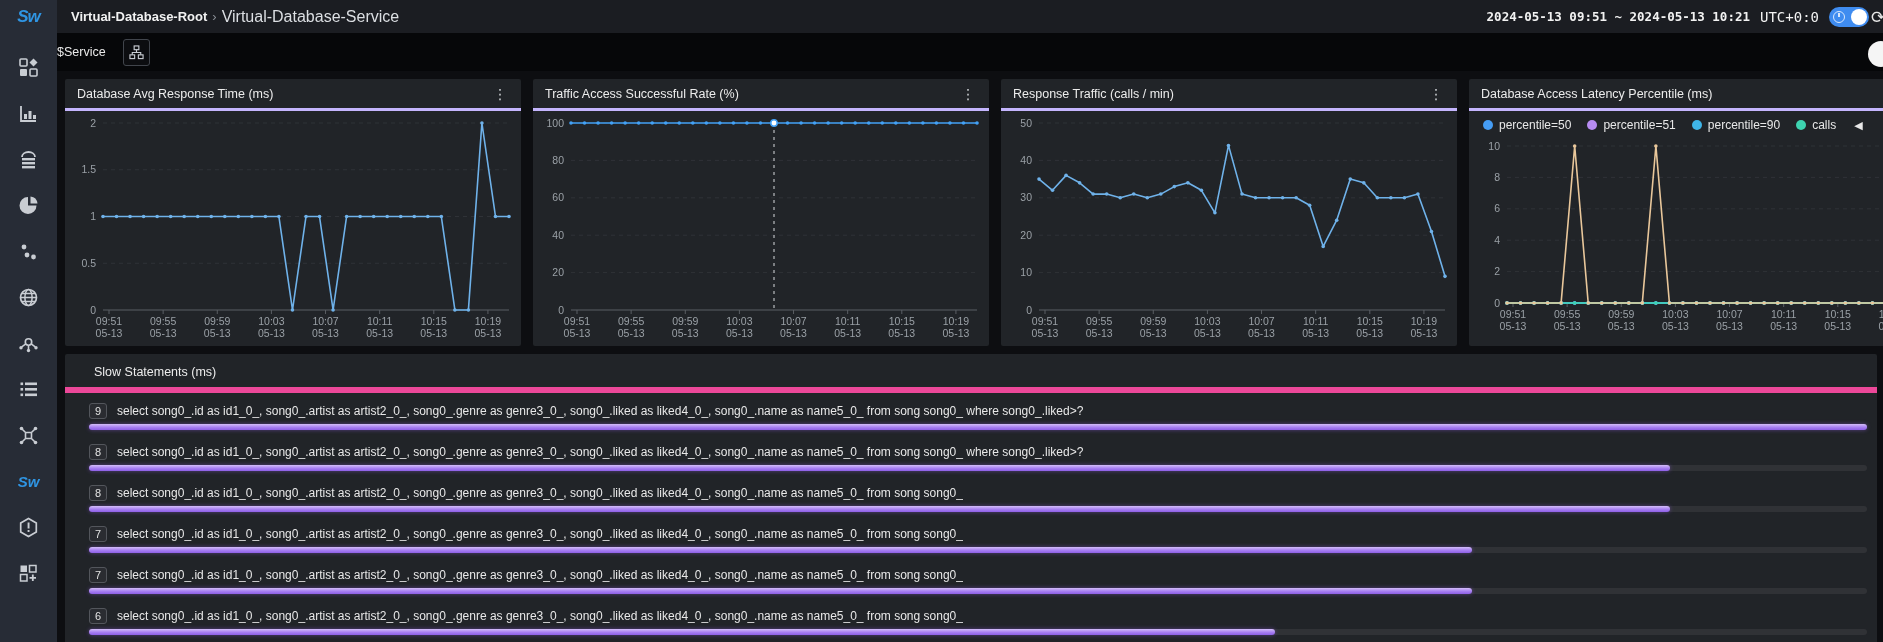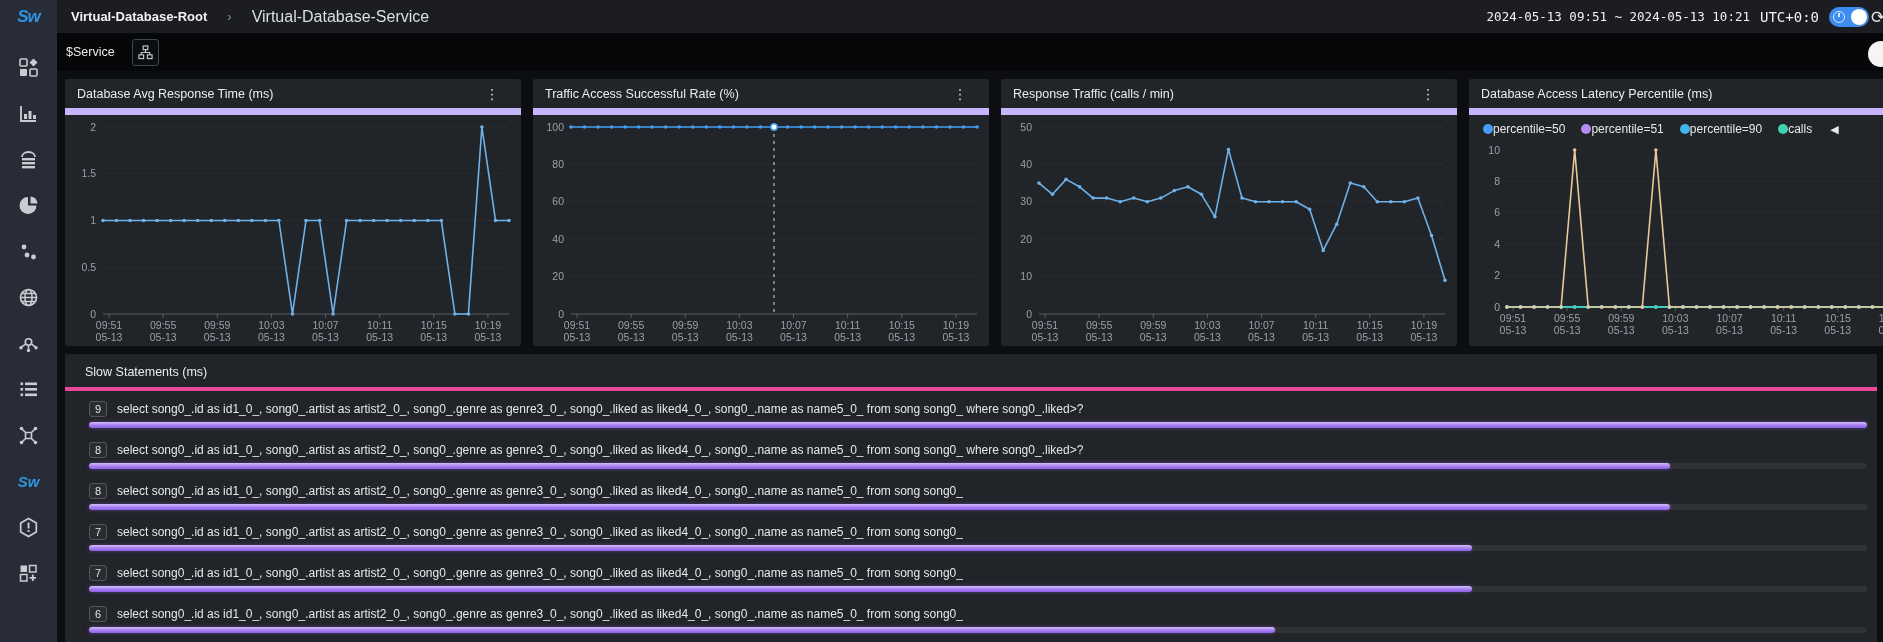--- a/index.html
+++ b/index.html
@@ -11,57 +11,57 @@
   .sidebar { position:absolute; left:0; top:0; width:57px; height:642px; background:#272c36; z-index:5; }
   .sidebar .items { padding-top:44px; display:flex; flex-direction:column; align-items:center; }
   .side-item { width:57px; height:46px; display:flex; align-items:center; justify-content:center; cursor:pointer; }
   .side-item svg { width:21px; height:21px; }
   .side-item .swlogo { color:#2f95e3; font-weight:bold; font-style:italic; font-size:15px; }
 
   
   .header { position:absolute; left:0; top:0; width:1883px; height:33px; background:#1b1d22; display:flex; align-items:center; z-index:6; }
   .logo-box { width:57px; height:33px; background:#272c36; display:flex; align-items:center; justify-content:center; }
   .logo-text { color:#2f95e3; font-weight:bold; font-style:italic; font-size:17px; letter-spacing:-1px; }
-  .crumbs { display:flex; align-items:center; gap:20px; margin-left:14px; }
+  .crumbs { display:flex; align-items:center; gap:5px; margin-left:14px; }
   .crumb-root { color:#f2f2f2; font-weight:bold; font-size:13px; }
   .crumb-sep { color:#8a8f96; font-size:13px; }
   .crumb-cur { color:#dcdfe3; font-size:16px; }
   .header-right { margin-left:auto; display:flex; align-items:center; gap:10px; padding-right:14px; }
-  .time-range { color:#f2f2f2; font-size:12.5px; font-family:"DejaVu Sans Mono", monospace; }
+  .time-range { color:#f2f2f2; font-size:12.5px; font-family:"DejaVu Sans Mono", monospace;font-weight:bold; }
   .tz { color:#f2f2f2; font-size:14px; font-family:"DejaVu Sans Mono", monospace; }
   .toggle { position:relative; width:40px; height:20px; border-radius:10px; background:#3f8cf0; cursor:pointer; flex:none; }
   .toggle .knob { position:absolute; right:2px; top:2px; width:16px; height:16px; border-radius:50%; background:#fff; }
   .toggle .clock { position:absolute; left:4px; top:4px; width:12px; height:12px; border:1.6px solid #d7e7fd; border-radius:50%; }
   .toggle .clock:after { content:""; position:absolute; left:4px; top:1px; width:1.5px; height:4px; background:#d7e7fd; }
   .refresh-cut { position:absolute; right:-8px; top:7px; width:20px; height:20px; color:#e8e8e8; font-size:17px; }
 
   
-  .toolbar { position:absolute; left:57px; top:33px; width:1826px; height:38px; background:#060709; display:flex; align-items:center; padding-left:9px; z-index:4; }
+  .toolbar { position:absolute; left:57px; top:33px; width:1826px; height:38px; background:#060709; display:flex; align-items:center; z-index:4; }
   .svc-label { color:#e9e9e9; font-size:12.5px; margin-right:8px; }
   .svc-select { display:flex; align-items:center; gap:10px; background:#101216; border:1px solid #41454c; border-radius:3px; height:26px; padding:0 9px; cursor:pointer; }
   .svc-value { color:#e9e9e9; font-size:12px; white-space:nowrap; }
   .svc-caret { color:#9aa0a7; font-size:10px; }
   .tree-btn { margin-left:9px; width:27px; height:27px; border:1px solid #41454c; border-radius:3px; display:flex; align-items:center; justify-content:center; cursor:pointer; background:#0c0d10; }
   .float-circle { position:absolute; right:-11px; top:8px; width:26px; height:26px; border-radius:50%; background:#f5f5f5; }
 
   
   .charts-row { position:absolute; left:65px; top:79px; display:flex; gap:12px; }
   .panel { width:456px; height:267px; background:#212428; border-radius:2px; flex:none; position:relative; }
-  .panel-head { display:flex; align-items:center; justify-content:space-between; padding:8px 20px 7px 12px; border-bottom:7px solid #c4b5fd; }
+  .panel-head { display:flex; align-items:center; justify-content:space-between; padding:8px 12px 7px 12px; border-bottom:3px solid #c4b5fd; }
   .panel-title { color:#ececec; font-size:12.5px; }
   .kebab { color:#cfd2d6; font-size:14px; line-height:10px; cursor:pointer; padding:0 2px; }
   .legend-row { display:flex; align-items:center; gap:16px; padding:7px 4px 2px 14px; overflow:hidden; white-space:nowrap; }
-  .legend-item { display:flex; align-items:center; color:#e8e8e8; font-size:12px; flex:none; }
+  .legend-item { display:flex; align-items:center; gap:6px; color:#e8e8e8; font-size:12px; flex:none; }
   .legend-dot { width:10px; height:10px; border-radius:50%; flex:none; }
   .legend-arrow { color:#e8e8e8; font-size:11px; margin-left:2px; cursor:pointer; }
   .chart-svg { display:block; }
 
   
   .slow-panel { position:absolute; left:65px; top:354px; width:1812px; height:300px; background:#212428; border-radius:2px; }
-  .slow-head { padding:8px 12px 7px 20px; border-bottom:4px solid #ec4899; }
+  .slow-head { padding:8px 12px 7px 29px; border-bottom:6px solid #ec4899; }
   .slow-title { color:#ececec; font-size:12.5px; }
   .slow-list { padding:10px 10px 0 24px; }
   .slow-row { margin-bottom:14px; }
   .slow-line1 { display:flex; align-items:center; gap:10px; margin-bottom:5px; cursor:pointer; }
   .dur-badge { min-width:18px; height:16px; padding:0 4px; background:#2a2c31; border:1px solid #53565c; border-radius:3px;
     color:#e2e2e2; font-size:11px; display:flex; align-items:center; justify-content:center; flex:none; }
   .sql-text { color:#e8e8e8; font-size:12px; white-space:nowrap; overflow:hidden; }
   .dur-track { position:relative; width:100%; height:6px; background:#303236; border-radius:3px; }
   .dur-bar { position:absolute; left:0; top:0; height:6px; border-radius:3px;
     background:linear-gradient(180deg,#d3bdf8 0%,#a77ff2 55%,#8d5fe6 100%); box-shadow:0 0 4px rgba(150,100,240,.45); }

